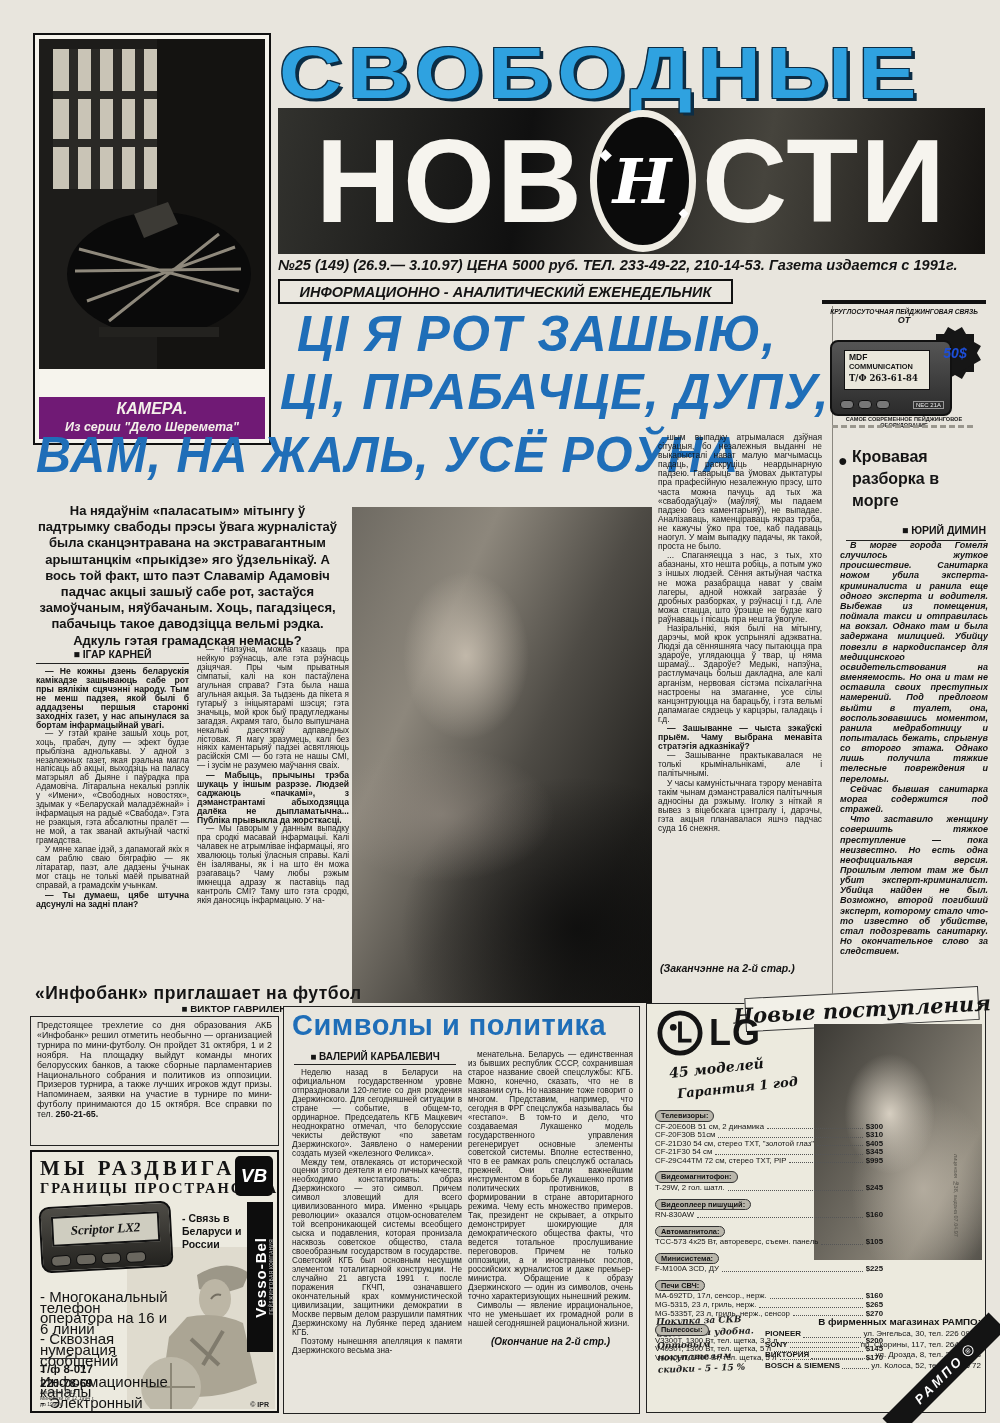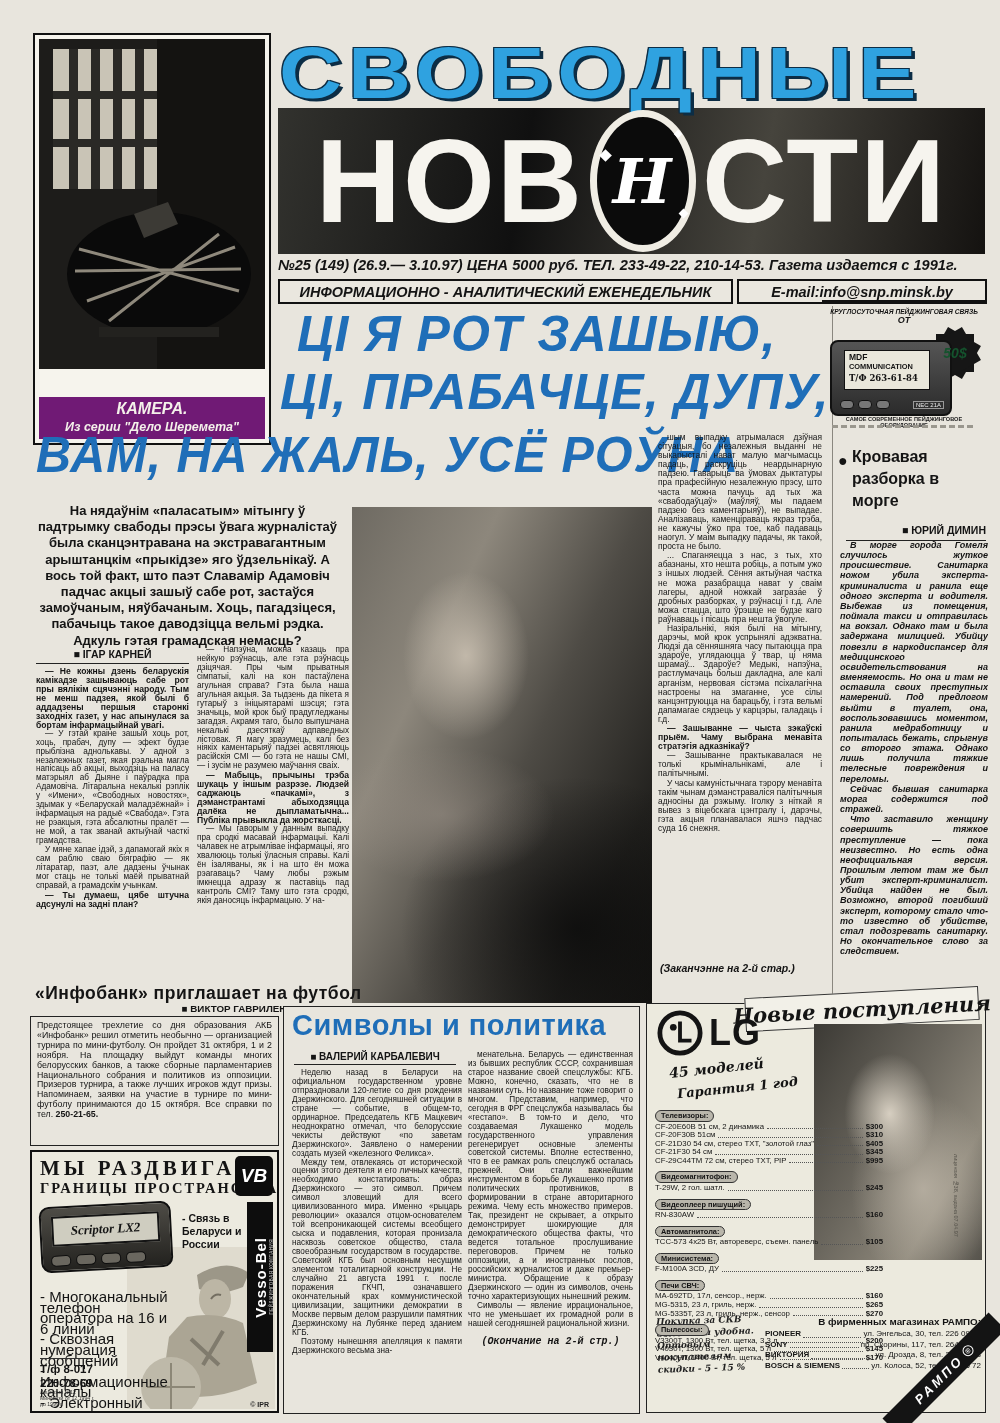--- a/index.html
+++ b/index.html
@@ -59,21 +59,21 @@
   .vrule{left:832px;top:306px;width:1px;height:698px;background:#8a877f;}
 
   
   .pad{left:822px;top:300px;width:164px;height:142px;border-top:4px solid #111;text-align:center;}
   .pad .l1{font-weight:bold;font-style:italic;font-size:6.6px;margin-top:4px;}
   .pad .l2{font-weight:bold;font-style:italic;font-size:9px;}
   .star{position:absolute;right:6px;top:24px;width:50px;height:50px;}
   .star div{position:absolute;inset:6px;background:#161616;}
   .star .s1{transform:rotate(0deg);} .star .s2{transform:rotate(30deg);} .star .s3{transform:rotate(60deg);}
   .star span{position:absolute;inset:0;display:flex;align-items:center;justify-content:center;
-    color:#14532d;font-weight:bold;font-style:italic;font-size:14px;z-index:2;}
+    color:#1d4ed8;font-weight:bold;font-style:italic;font-size:14px;z-index:2;}
   .pgr{position:absolute;left:8px;top:36px;width:118px;height:72px;background:linear-gradient(#555,#2b2b2b);
     border:2px solid #111;border-radius:8px;}
   .pscr{position:absolute;left:12px;top:8px;width:86px;height:40px;background:#e9e7db;border:1px solid #111;
     text-align:left;padding:2px 4px;box-sizing:border-box;}
   .pscr .a{font-weight:bold;font-size:8.5px;line-height:9px;}
   .pscr .b{font-weight:bold;font-size:7.4px;line-height:9px;}
   .pscr .c{font-family:"DejaVu Serif",serif;font-weight:bold;font-size:8.5px;margin-top:2px;}
   .pbtns{position:absolute;left:8px;bottom:5px;display:flex;gap:4px;}
   .pbtns i{width:12px;height:7px;border-radius:4px;background:#777;border:1px solid #111;}
   .pnec{position:absolute;right:6px;bottom:5px;color:#eee;font-size:6px;border:1px solid #999;padding:0 2px;}
@@ -122,21 +122,21 @@
   .vb-lic{position:absolute;left:8px;top:238px;font-size:5.2px;line-height:5.8px;color:#333;width:60px;}
   .vb-ipr{position:absolute;right:8px;bottom:3px;font-size:7px;font-weight:bold;color:#222;}
 
   
   .sv{left:283px;top:1006px;width:357px;height:408px;border:1.5px solid #222;box-sizing:border-box;background:#e8e5dd;}
   .sv-head{position:absolute;left:8px;top:2px;font-weight:bold;font-size:29px;color:#1f6eb8;letter-spacing:.5px;white-space:nowrap;}
   .sv-by{position:absolute;left:10px;top:44px;width:162px;text-align:center;border-bottom:1px solid #222;padding-bottom:2px;font-size:10px;}
   .sv-col{position:absolute;top:62px;height:336px;font-size:8.2px;line-height:8.95px;text-align:justify;overflow:hidden;}
   .sv-col p{margin:0;text-indent:9px;}
   .sva{left:8px;width:170px;} .svb{left:184px;width:165px;top:44px;height:354px;}
-  .sv-cont{font-weight:bold;font-style:italic;font-size:10px;text-align:center;text-indent:0!important;margin-top:9px!important;font-family:Liberation Mono, monospace;}
+  .sv-cont{font-weight:bold;font-style:italic;font-size:10px;text-align:center;text-indent:0!important;margin-top:9px!important;}
 
   
   .lg{left:646px;top:1003px;width:340px;height:410px;border:1.5px solid #222;box-sizing:border-box;background:#ecead f;background:#eceade;overflow:visible;}
   .lg-banner{position:absolute;right:6px;top:-12px;width:232px;height:32px;background:#f2f0e8;border:1px solid #333;
     transform:rotate(-3deg);display:flex;align-items:center;justify-content:center;}
   .script{font-family:"DejaVu Serif",serif;font-style:italic;font-weight:bold;}
   .lg-banner span{font-size:21px;white-space:nowrap;}
   .lg-logo{position:absolute;left:10px;top:6px;display:flex;align-items:center;gap:6px;}
   .lg-circ{width:46px;height:46px;}
   .lg-word{font-weight:bold;font-size:36px;letter-spacing:1px;}
@@ -179,21 +179,20 @@
     <span class="nlogo">
       <span class="spark sp1"></span>
       <span class="spark sp2"></span>
       <span class="spark sp3"></span>
       <span class="lt">Н</span>
     </span>
     <span>СТИ</span>
   </div>
   <div class="abs issue">№25 (149) (26.9.— 3.10.97) ЦЕНА 5000 руб. ТЕЛ. 233-49-22, 210-14-53. Газета издается с 1991г.</div>
   <div class="abs weekbar wb1">ИНФОРМАЦИОННО - АНАЛИТИЧЕСКИЙ ЕЖЕНЕДЕЛЬНИК</div>
-  <div class="abs weekbar wb2">E-mail:info@snp.minsk.by</div>
 
   <div class="abs tphoto">
     <svg width="226" height="330" viewBox="0 0 226 330">
       <rect width="226" height="330" fill="#1d1c1a"></rect>
       <rect x="14" y="10" width="104" height="140" fill="#c9c4b6"></rect>
       <rect x="30" y="10" width="9" height="140" fill="#2a2926"></rect>
       <rect x="52" y="10" width="9" height="140" fill="#2a2926"></rect>
       <rect x="74" y="10" width="9" height="140" fill="#2a2926"></rect>
       <rect x="96" y="10" width="9" height="140" fill="#2a2926"></rect>
       <rect x="14" y="52" width="104" height="8" fill="#2a2926"></rect>

